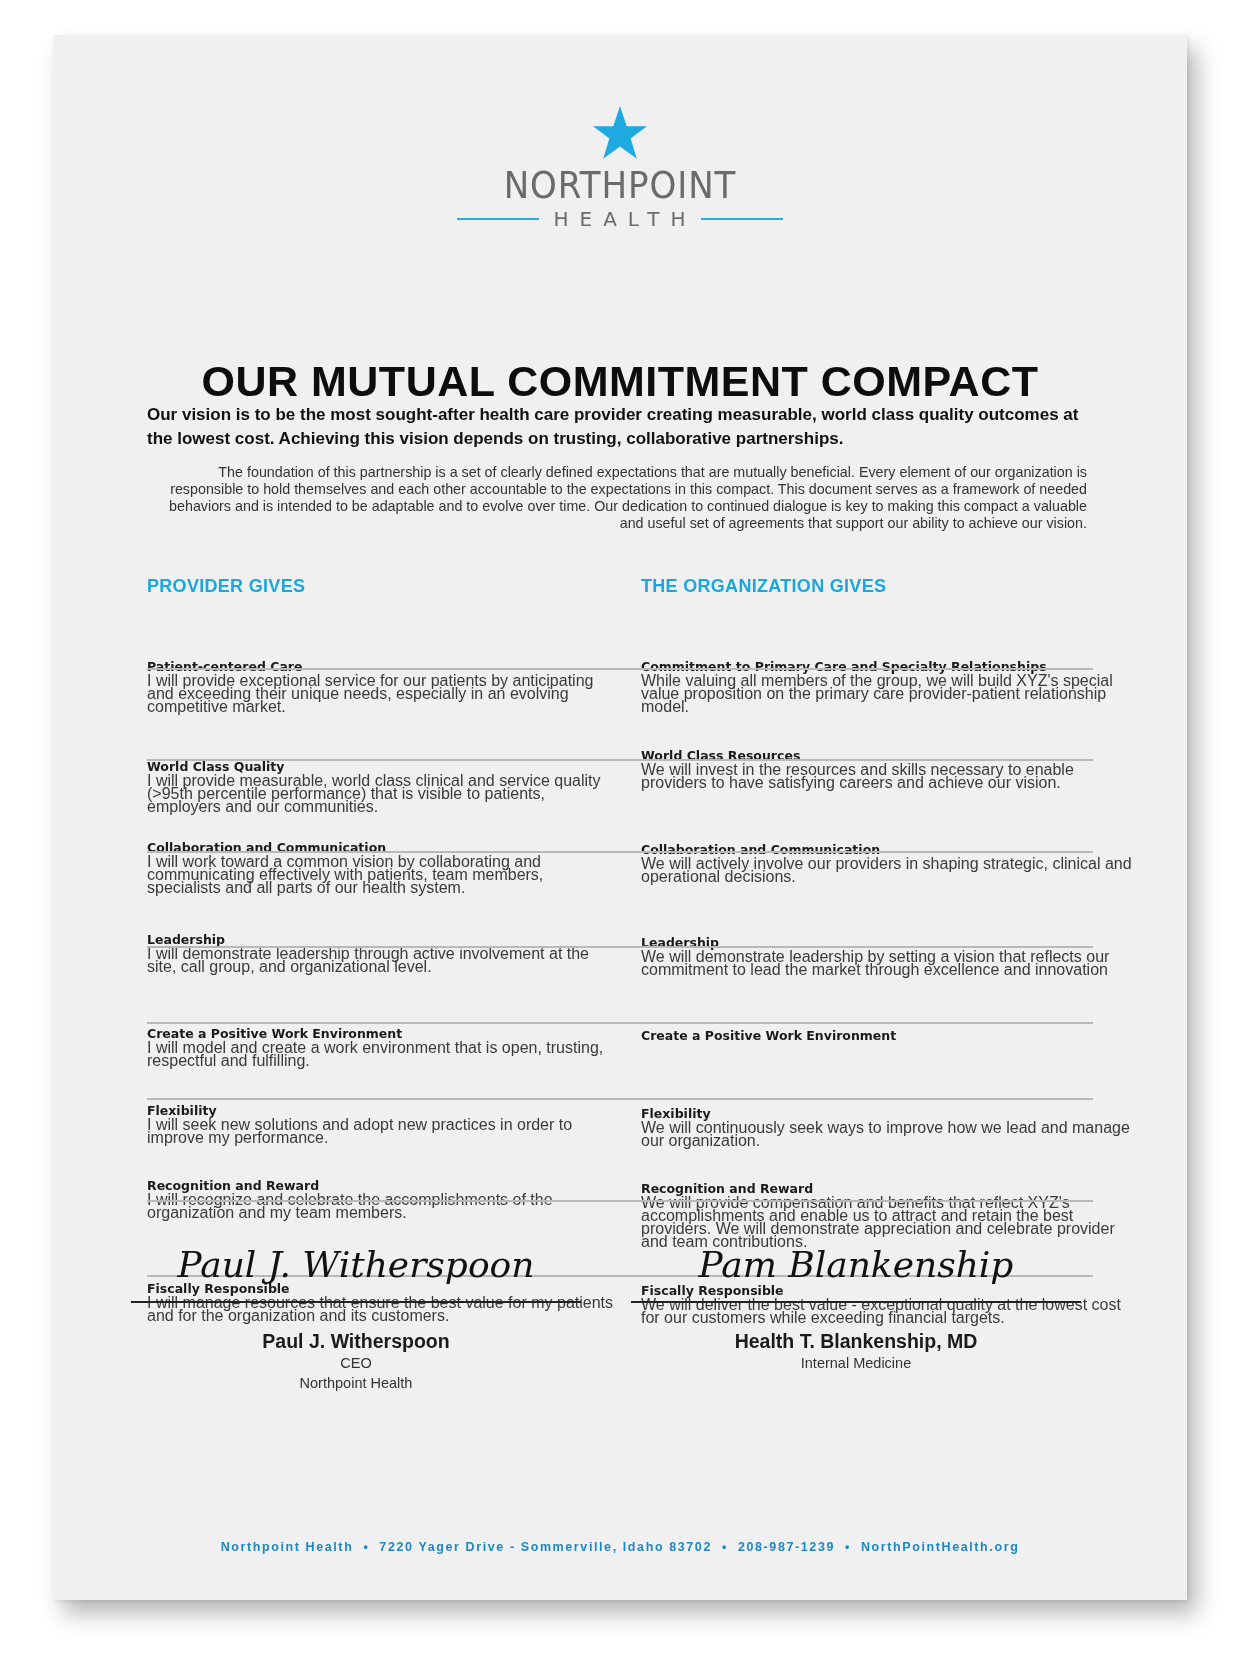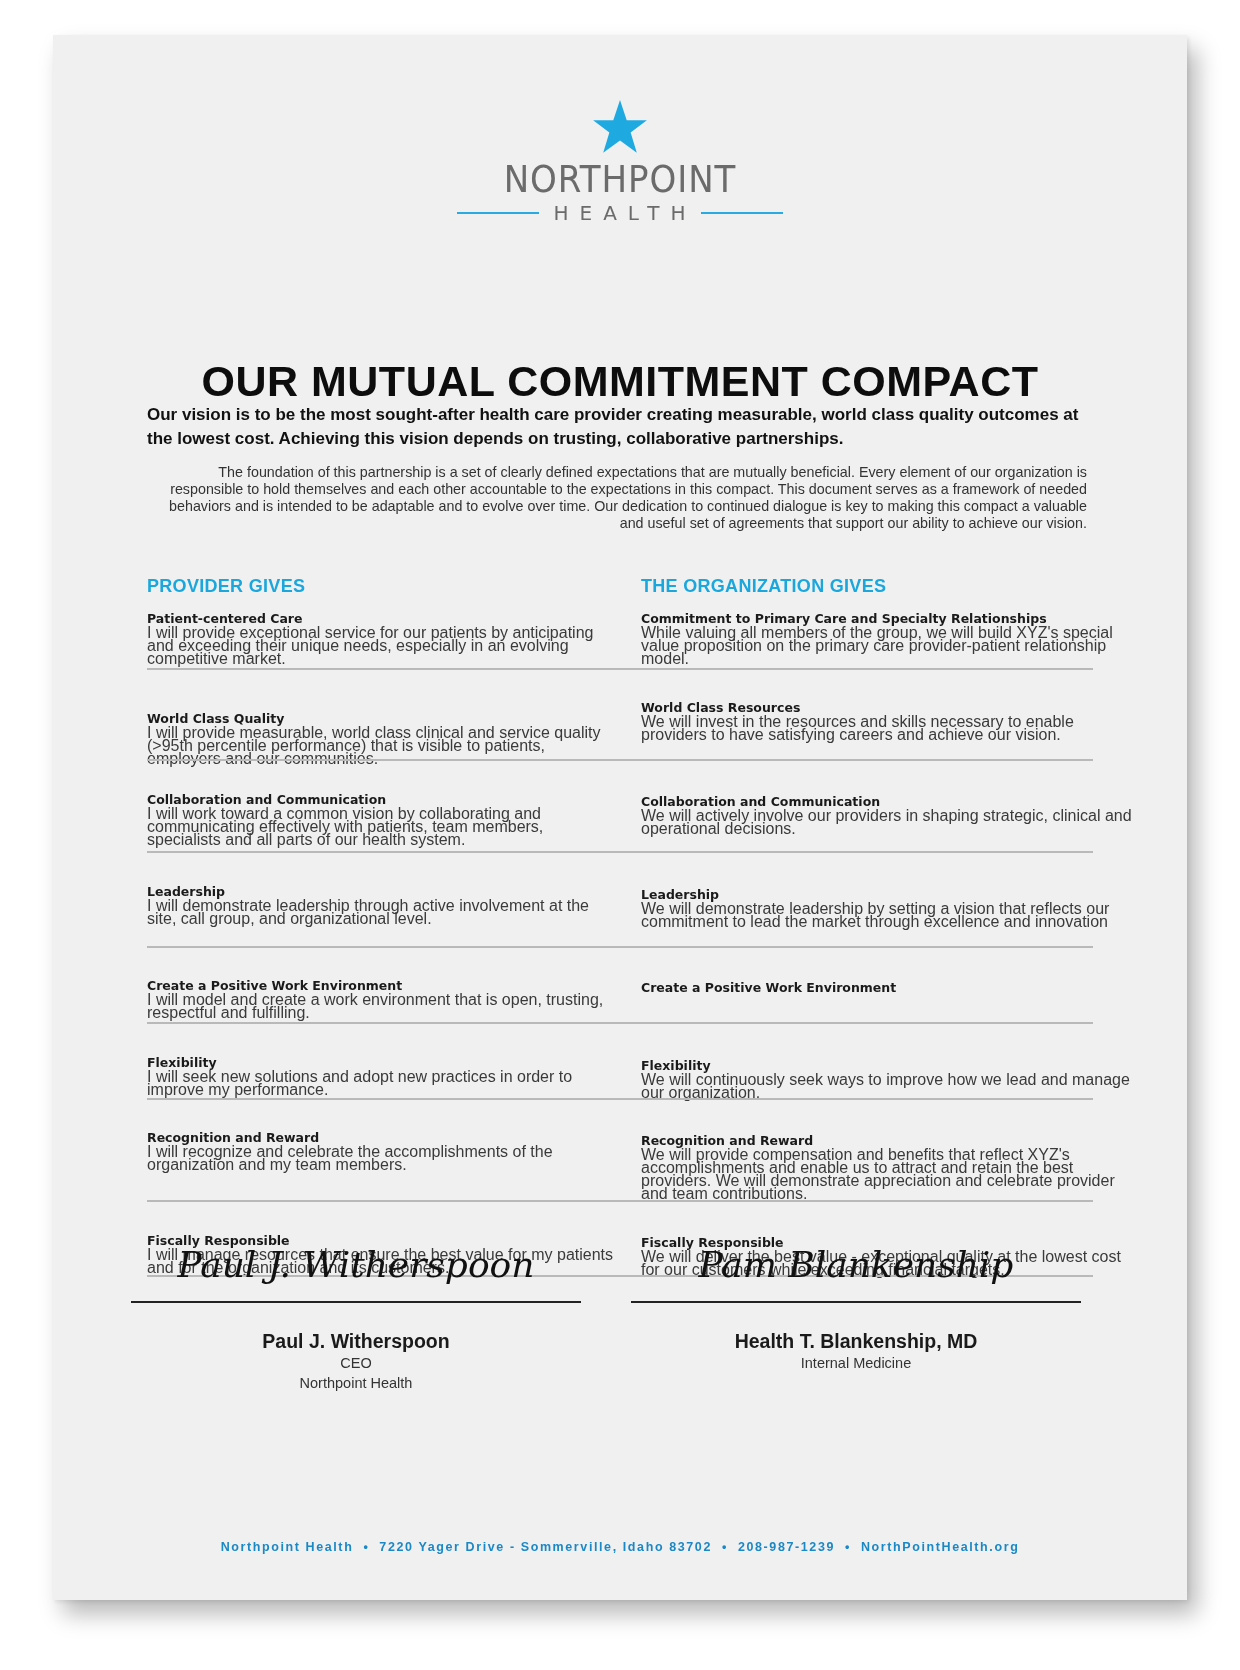--- a/index.html
+++ b/index.html
@@ -5,21 +5,21 @@
   html, body { margin:0; padding:0; }
   body {
     width:1240px; height:1670px; background:#ffffff; position:relative; overflow:hidden;
     font-family:"DejaVu Sans", sans-serif; color:#1a1a1a;
   }
   .paper {
     position:absolute; left:53px; top:35px; width:1134px; height:1565px;
     background:#f0f0f0;
     box-shadow: 10px 14px 22px rgba(0,0,0,0.28), 2px 2px 4px rgba(0,0,0,0.08);
   }
-  .logo { position:absolute; left:0; right:0; top:64px; text-align:center; }
+  .logo { position:absolute; left:0; right:0; top:70px; text-align:center; }
   .star { display:block; margin:0 auto; width:56px; height:56px; }
   .brand-name {
     display:block; margin-top:5px; font-family:"DejaVu Sans", sans-serif; font-weight:normal;
     font-size:37px; color:#6b6b6b; letter-spacing:1px; line-height:40px;
     transform:scaleX(0.92);
   }
   .brand-sub-row { display:flex; align-items:center; justify-content:center; margin-top:2px; }
   .brand-line { width:82px; height:2px; background:#29abe2; }
   .brand-sub {
     font-size:20px; color:#6b6b6b; letter-spacing:11px; padding:0 4px 0 14px; line-height:22px;
@@ -37,21 +37,21 @@
     position:absolute; left:94px; width:940px; top:429px;
     font-family:"Liberation Sans", sans-serif; font-size:14.3px; line-height:17px; color:#333;text-align:right;
   }
   .col { position:absolute; top:540px; width:470px; }
   .col.left { left:94px; }
   .col.right { left:588px; width:494px; }
   .col-head {
     font-family:"Liberation Sans", sans-serif; font-weight:bold; font-size:18px; color:#1aa7dd;
     letter-spacing:0.3px; line-height:22px; height:22px;
   }
-  .item { position:absolute; left:0; right:0; }
+  .item { position:absolute; left:0; right:0;margin-top:48px; }
   .item-title {
     font-family:"DejaVu Sans", sans-serif; font-weight:bold; font-size:12.5px; color:#1a1a1a; line-height:15px;
   }
   .item-text {
     font-family:Liberation Sans, sans-serif; font-size:16px; color:#3a3a3a; line-height:13px;
   }
   .divider { position:absolute; height:1.5px; background:#b9b9b9; }
   .sig { position:absolute; top:1200px; text-align:center; }
   .sig.left { left:78px; width:450px; }
   .sig.right { left:578px; width:450px; }

